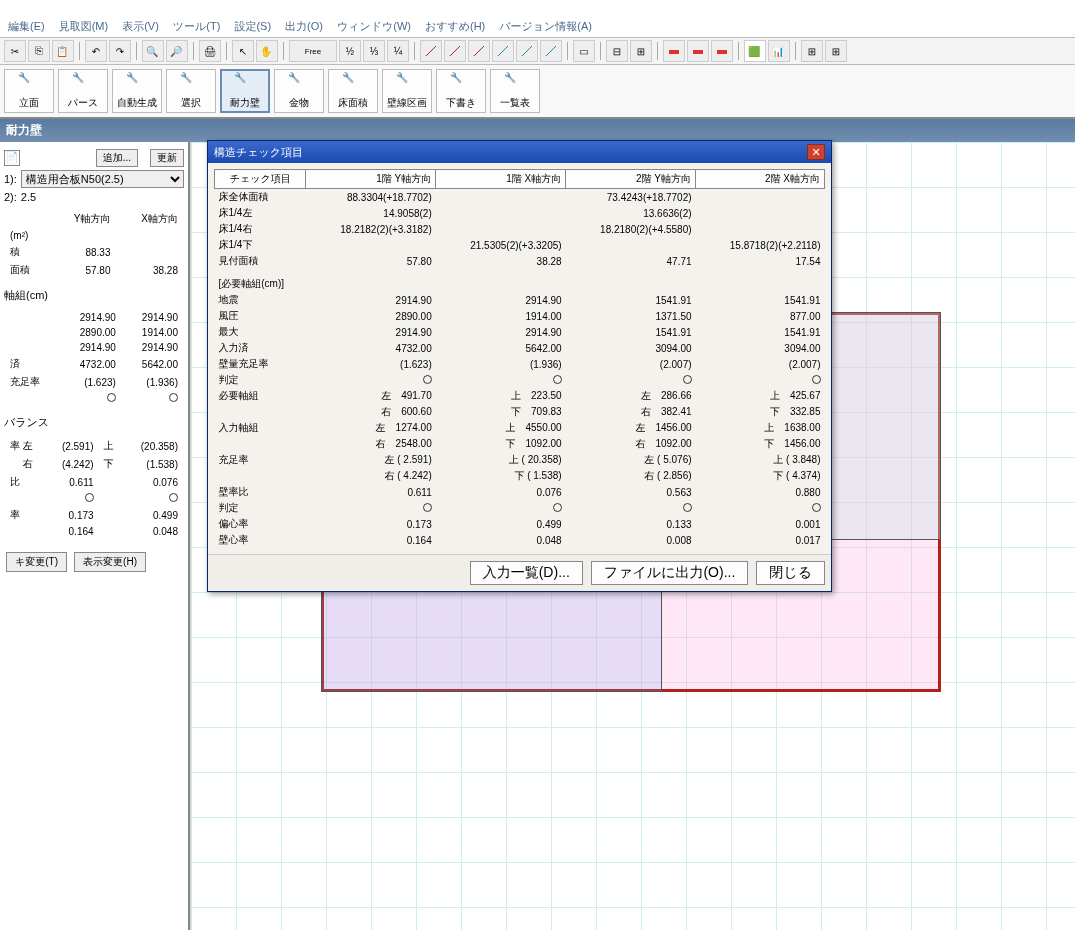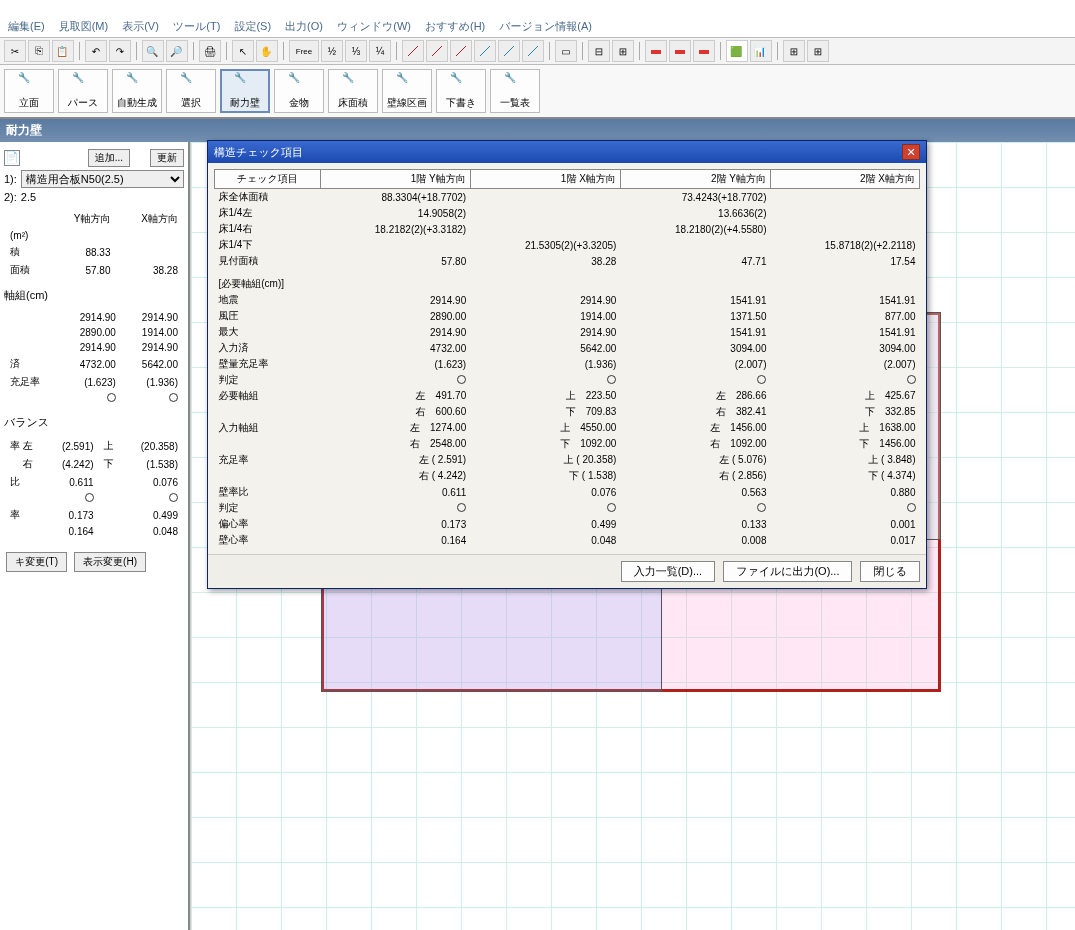--- a/index.html
+++ b/index.html
@@ -18,48 +18,48 @@
 .bt-btn.active { border: 2px solid #6a8ab8; background: #e4ecf6; }
 .bt-icon { width: 22px; height: 22px; }
 
 .titlebar { background: linear-gradient(#5a7aa0,#728eb0); color:#fff; font-size:12px; font-weight:bold; padding:3px 6px; }
 
 .main { display: flex; height: calc(100% - 110px); }
 .sidebar { width: 190px; border-right: 2px solid #888; background: #fff; padding: 4px; font-size: 11px; }
 .side-row { display:flex; align-items:center; gap:4px; margin:3px 0; }
 .side-row label { flex:0 0 auto; }
 .side-select { flex:1; border:1px solid #888; font-size:11px; height:18px; }
-.side-btns { display:flex; gap:20px; margin-left:auto;}
+.side-btns { display:flex; gap:12px; margin-left:auto;}
 .side-btn { border:1px solid #888; background:#eee; font-size:10px; padding:1px 6px; }
 .side-table { width:100%; margin-top:6px; font-size:10px; }
 .side-table td { text-align:right; padding:1px 4px; }
 .side-table td.l { text-align:left; }
 .side-sect { margin-top:8px; }
 .side-bottom-btn { border:1px solid #888; background:#eee; font-size:10px; padding:2px 8px; margin:2px;}
 
 .canvas { flex:1; position:relative; background:#fff; overflow:hidden; border-left:1px solid #ccc;}
 .grid-bg { position:absolute; inset:0; background-image: linear-gradient(#a0e0d0 1px, transparent 1px), linear-gradient(90deg, #a0e0d0 1px, transparent 1px); background-size: 45px 45px; opacity:0.5; }
 .plan { position:absolute; left:130px; top:170px; width:620px; height:380px; }
 .plan .outline { position:absolute; inset:0; border:3px solid #b0201a; background:rgba(255,160,220,0.25); }
 .plan .room1 { position:absolute; left:0; top:0; width:55%; height:100%; background:rgba(120,170,255,0.18); border:1px solid #555;}
 .plan .room2 { position:absolute; right:0; top:0; width:45%; height:60%; background:rgba(200,230,230,0.35); border:1px solid #555;}
 .canvas-tabs { position:absolute; bottom:0; left:0; display:flex; gap:0; background:#ddd; border-top:1px solid #888;}
 .canvas-tab { border:1px solid #888; border-bottom:none; background:#f0f0f0; padding:2px 10px; font-size:11px; }
 
-.dialog { position:absolute; left:207px; top:140px; width:720px; background:#f4f2ec; border:1px solid #0a246a; box-shadow:2px 2px 6px rgba(0,0,0,0.4); }
+.dialog { position:absolute; left:207px; top:140px; width:625px; background:#f4f2ec; border:1px solid #0a246a; box-shadow:2px 2px 6px rgba(0,0,0,0.4); }
 .dialog-title { background: linear-gradient(#3a6ad0,#1a4ab0); color:#fff; padding:3px 6px; font-size:11px; display:flex; align-items:center; }
 .dialog-close { margin-left:auto; width:18px; height:16px; background:#d04030; color:#fff; text-align:center; line-height:14px; border:1px solid #803020; font-size:11px; }
 .dlg-body { padding:6px; }
 .dlg-table { width:100%; border-collapse:collapse; font-size:10px; }
 .dlg-table th, .dlg-table td { border:none; padding:1px 4px; text-align:right; white-space:nowrap; }
 .dlg-table th { border:1px solid #888; background:#fdfdfd; font-weight:normal; padding:2px 4px;}
 .dlg-table td.l { text-align:left; }
 .dlg-table tr.sect td { padding-top:8px; }
 .dlg-btns { display:flex; justify-content:flex-end; gap:8px; padding:6px; border-top:1px solid #ccc; background:#f0eee8;}
-.dlg-btn { border:1px solid #888; background:#fdfdfd; padding:2px 12px; font-size:11px; }
+.dlg-btn { border:1px solid #888; background:#fdfdfd; padding:2px 12px; font-size:14px; }
 .circ { display:inline-block; width:9px; height:9px; border:1px solid #333; border-radius:50%; }
 </style>
 </head>
 <body>
 
 <div class="menubar" id="menubar">
     <span>編集(E)</span>
     <span>見取図(M)</span>
     <span>表示(V)</span>
     <span>ツール(T)</span>
@@ -79,21 +79,21 @@
   <div class="tb-btn">↷</div>
   <div class="sep"></div>
   <div class="tb-btn">🔍</div>
   <div class="tb-btn">🔎</div>
   <div class="sep"></div>
   <div class="tb-btn">🖨</div>
   <div class="sep"></div>
   <div class="tb-btn">↖</div>
   <div class="tb-btn">✋</div>
   <div class="sep"></div>
-  <div class="tb-btn" style="width:30px;font-size:8px;">Free</div>
+  <div class="tb-btn" style="width:48px;font-size:8px;">Free</div>
   <div class="tb-btn">½</div>
   <div class="tb-btn">⅓</div>
   <div class="tb-btn">¼</div>
   <div class="sep"></div>
   <div class="tb-btn">
       <svg>
         <line x1="2" y1="12" x2="12" y2="2" stroke="#a22"></line>
       </svg>
     </div>
   <div class="tb-btn">

